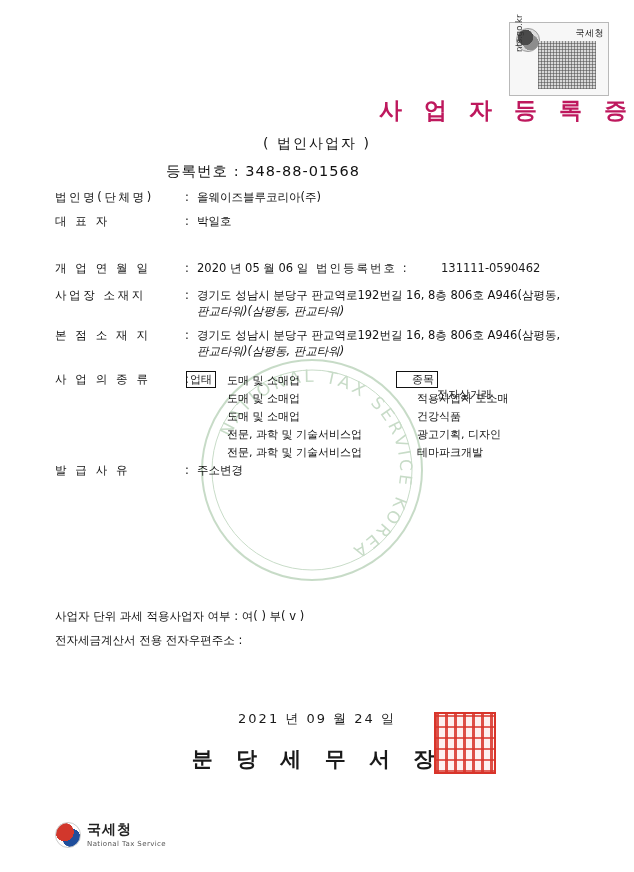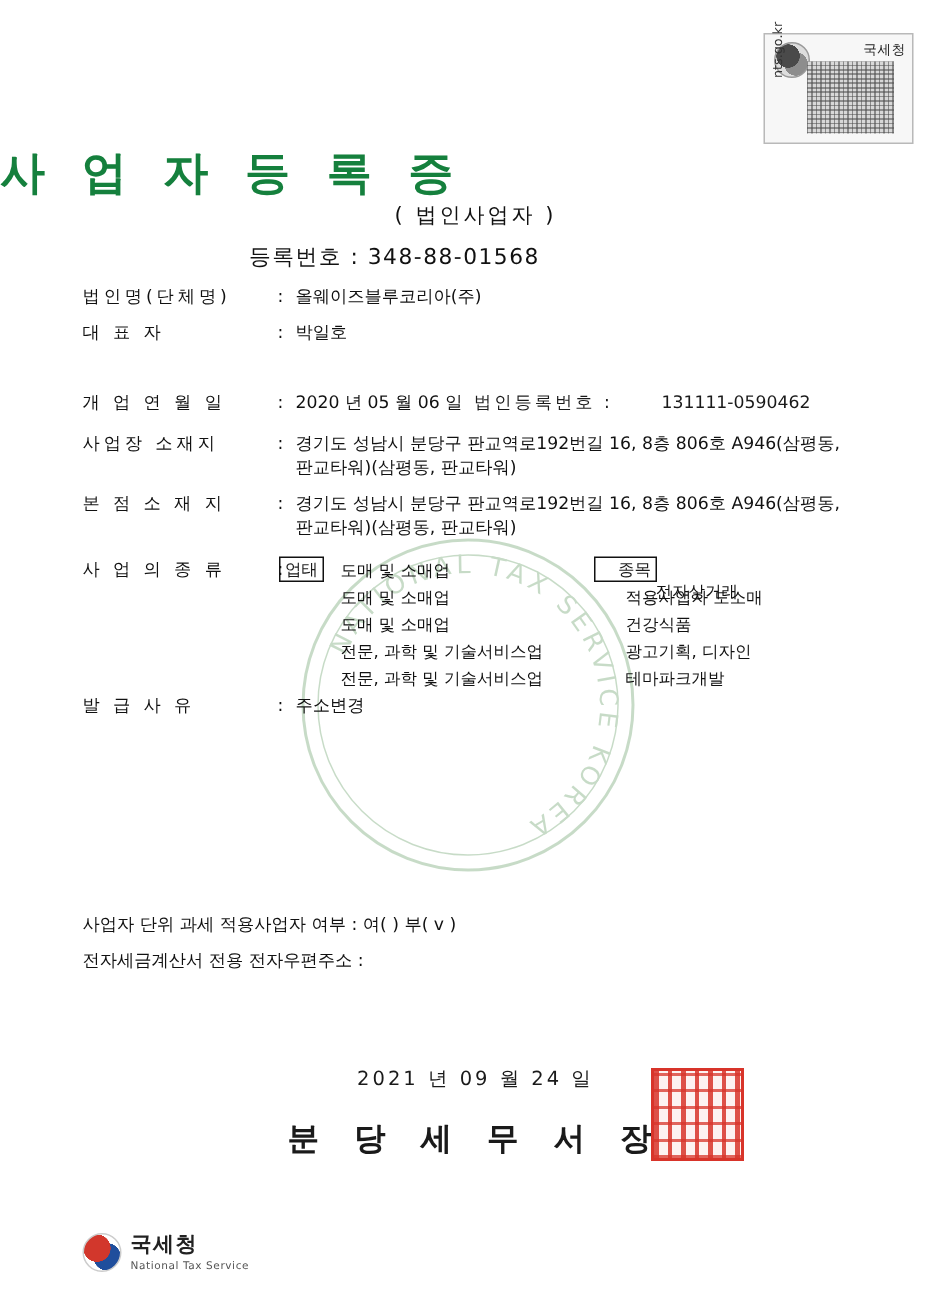--- a/index.html
+++ b/index.html
@@ -74,25 +74,25 @@
       repeating-linear-gradient(0deg, rgba(80,80,80,.55) 0 1px, transparent 1px 3px),
       repeating-linear-gradient(90deg, rgba(60,60,60,.5) 0 1px, transparent 1px 3px);
   }
 
   
   .doc-title {
     position: absolute;
     left: 0;
     top: 95px;
     width: 634px;
-    text-align: left;
-    font-size: 30px;
+    text-align: right;
+    font-size: 23px;
     font-weight: bold;
     letter-spacing: 7px;
-    color: #15803d;
+    color: #be185d;
   }
   .doc-subtitle {
     position: absolute;
     left: 0;
     top: 135px;
     width: 634px;
     text-align: center;
     font-size: 14px;
     letter-spacing: 2px;
     color: #111;
@@ -131,20 +131,21 @@
   .field .val {
     position: absolute;
     left: 142px;
     top: 0;
     letter-spacing: 0;
   }
   .field .val2 {
     position: absolute;
     left: 142px;
     top: 16px;
+    font-style: italic;
   }
 
   .inline-label {
     position: absolute;
     font-size: 11.5px;
     letter-spacing: 2px;
   }
 
   
   .biz-head-box {

